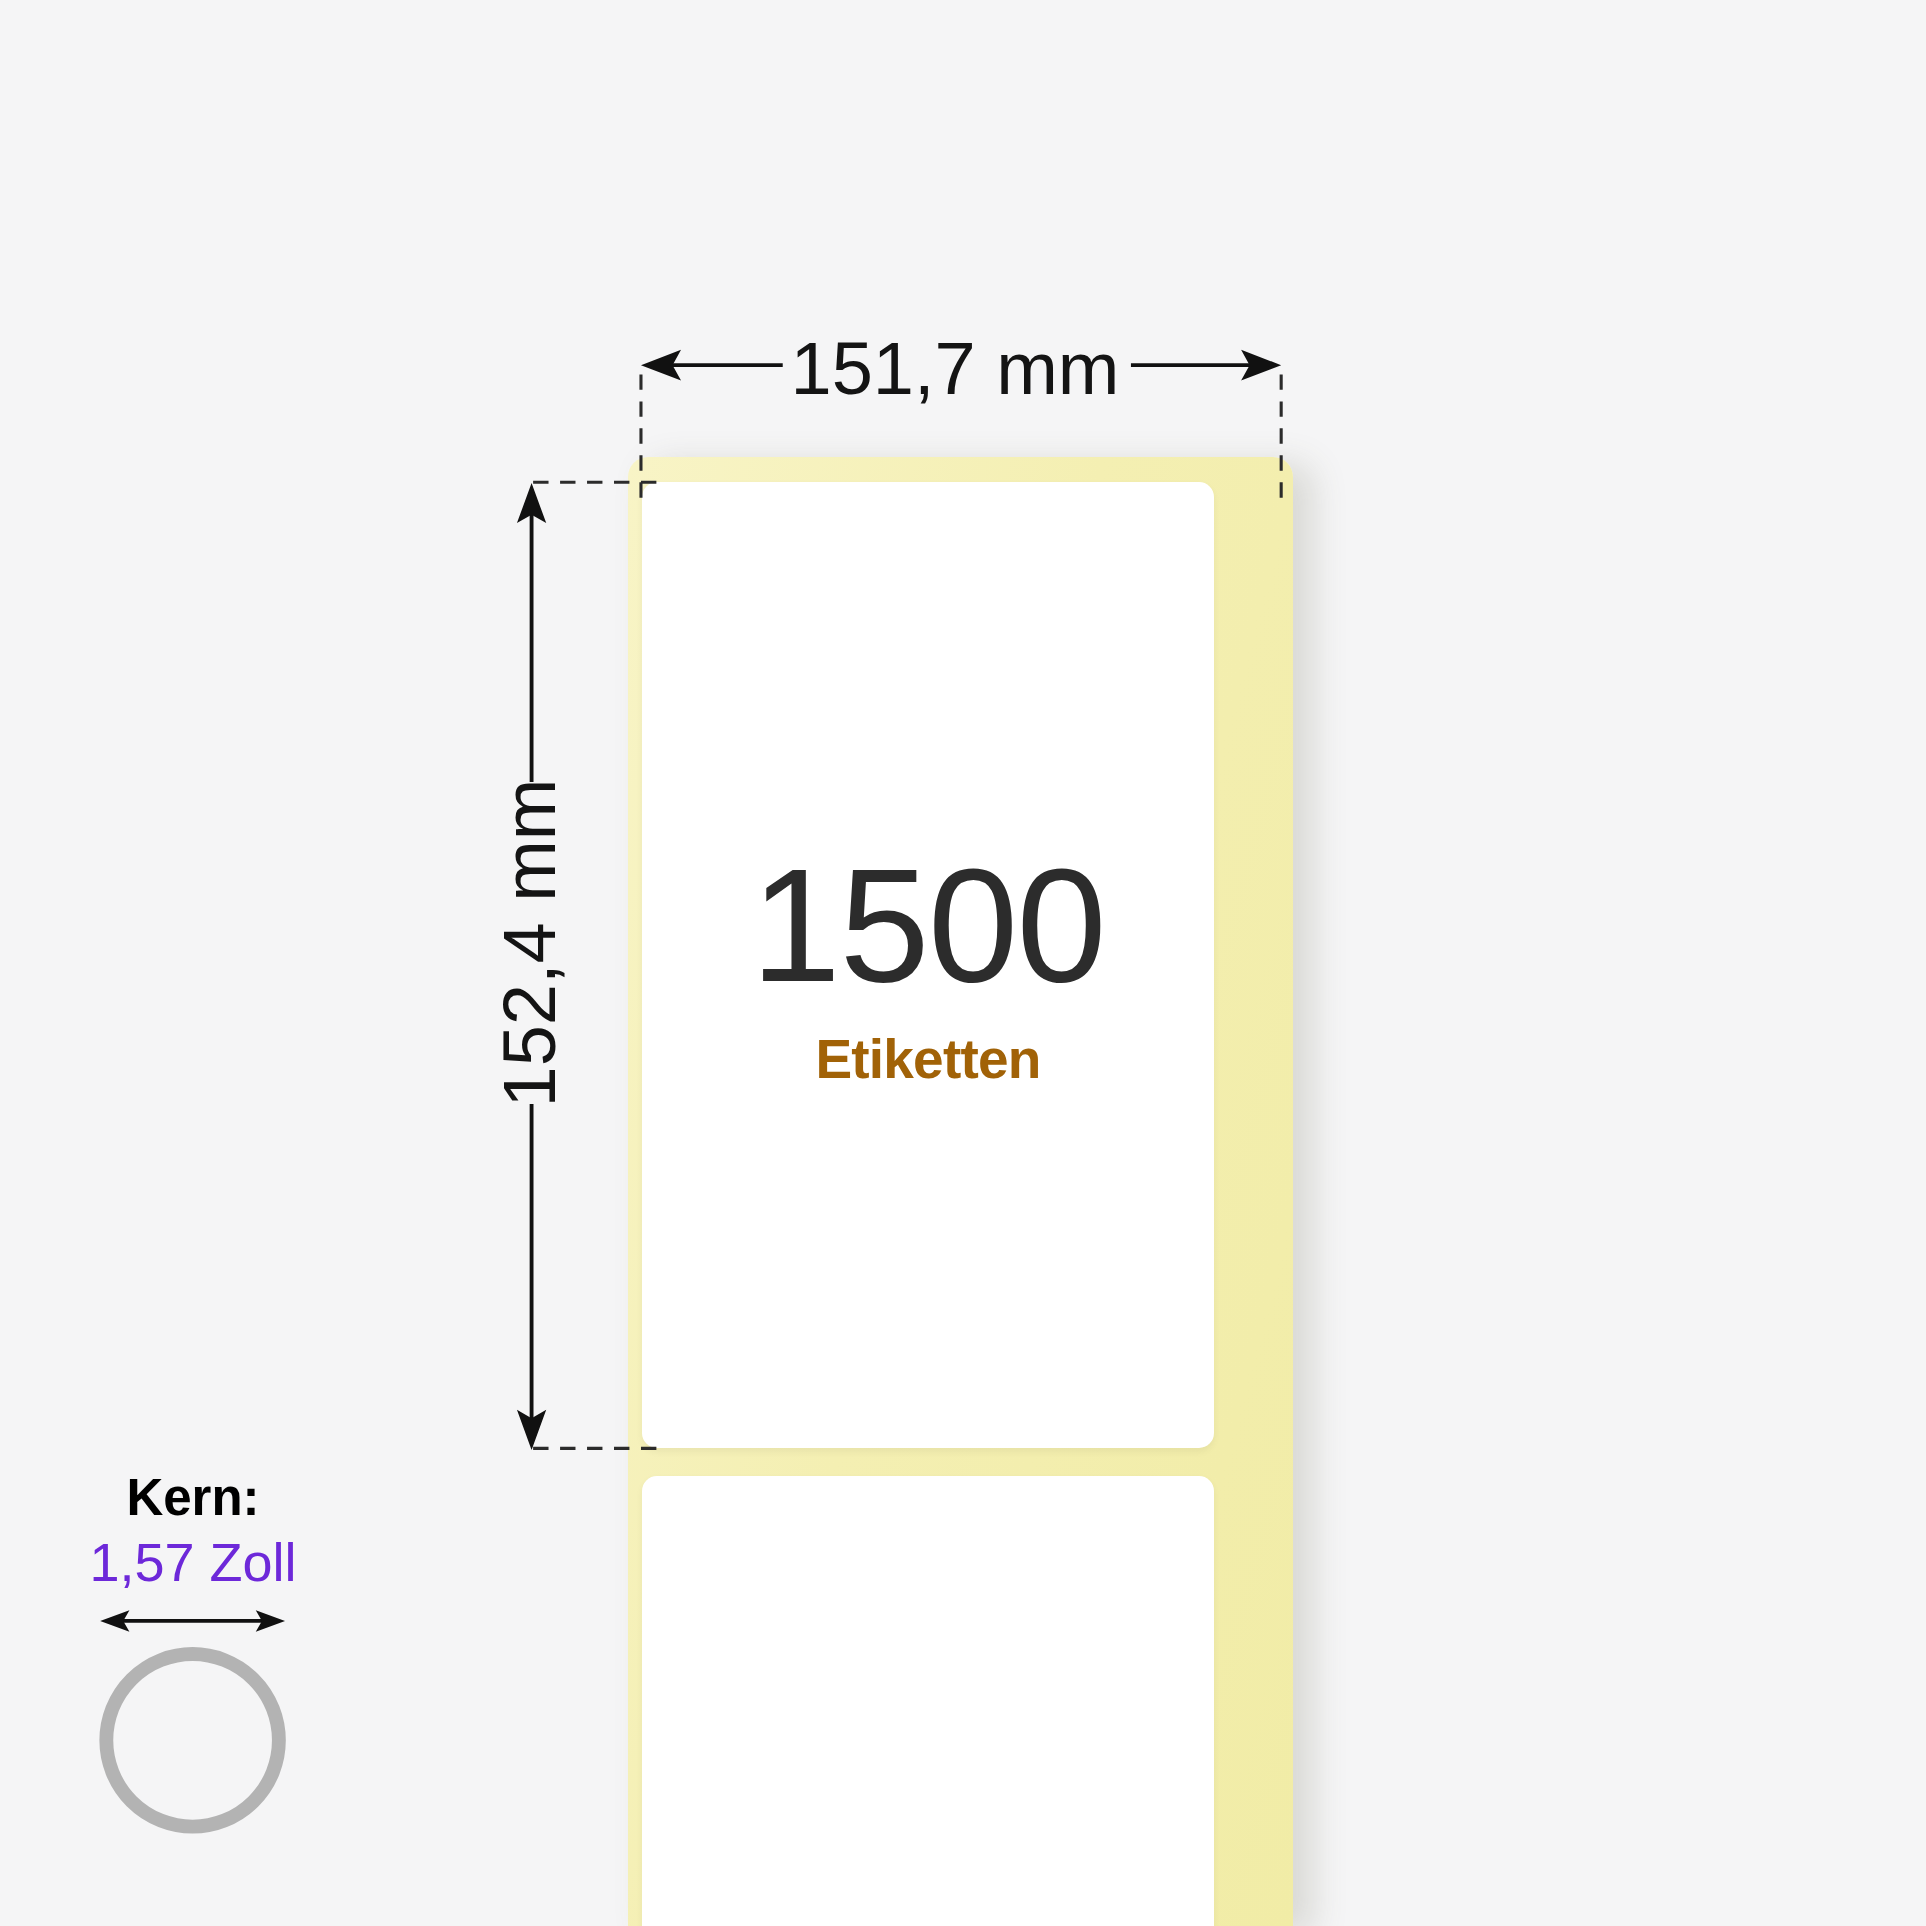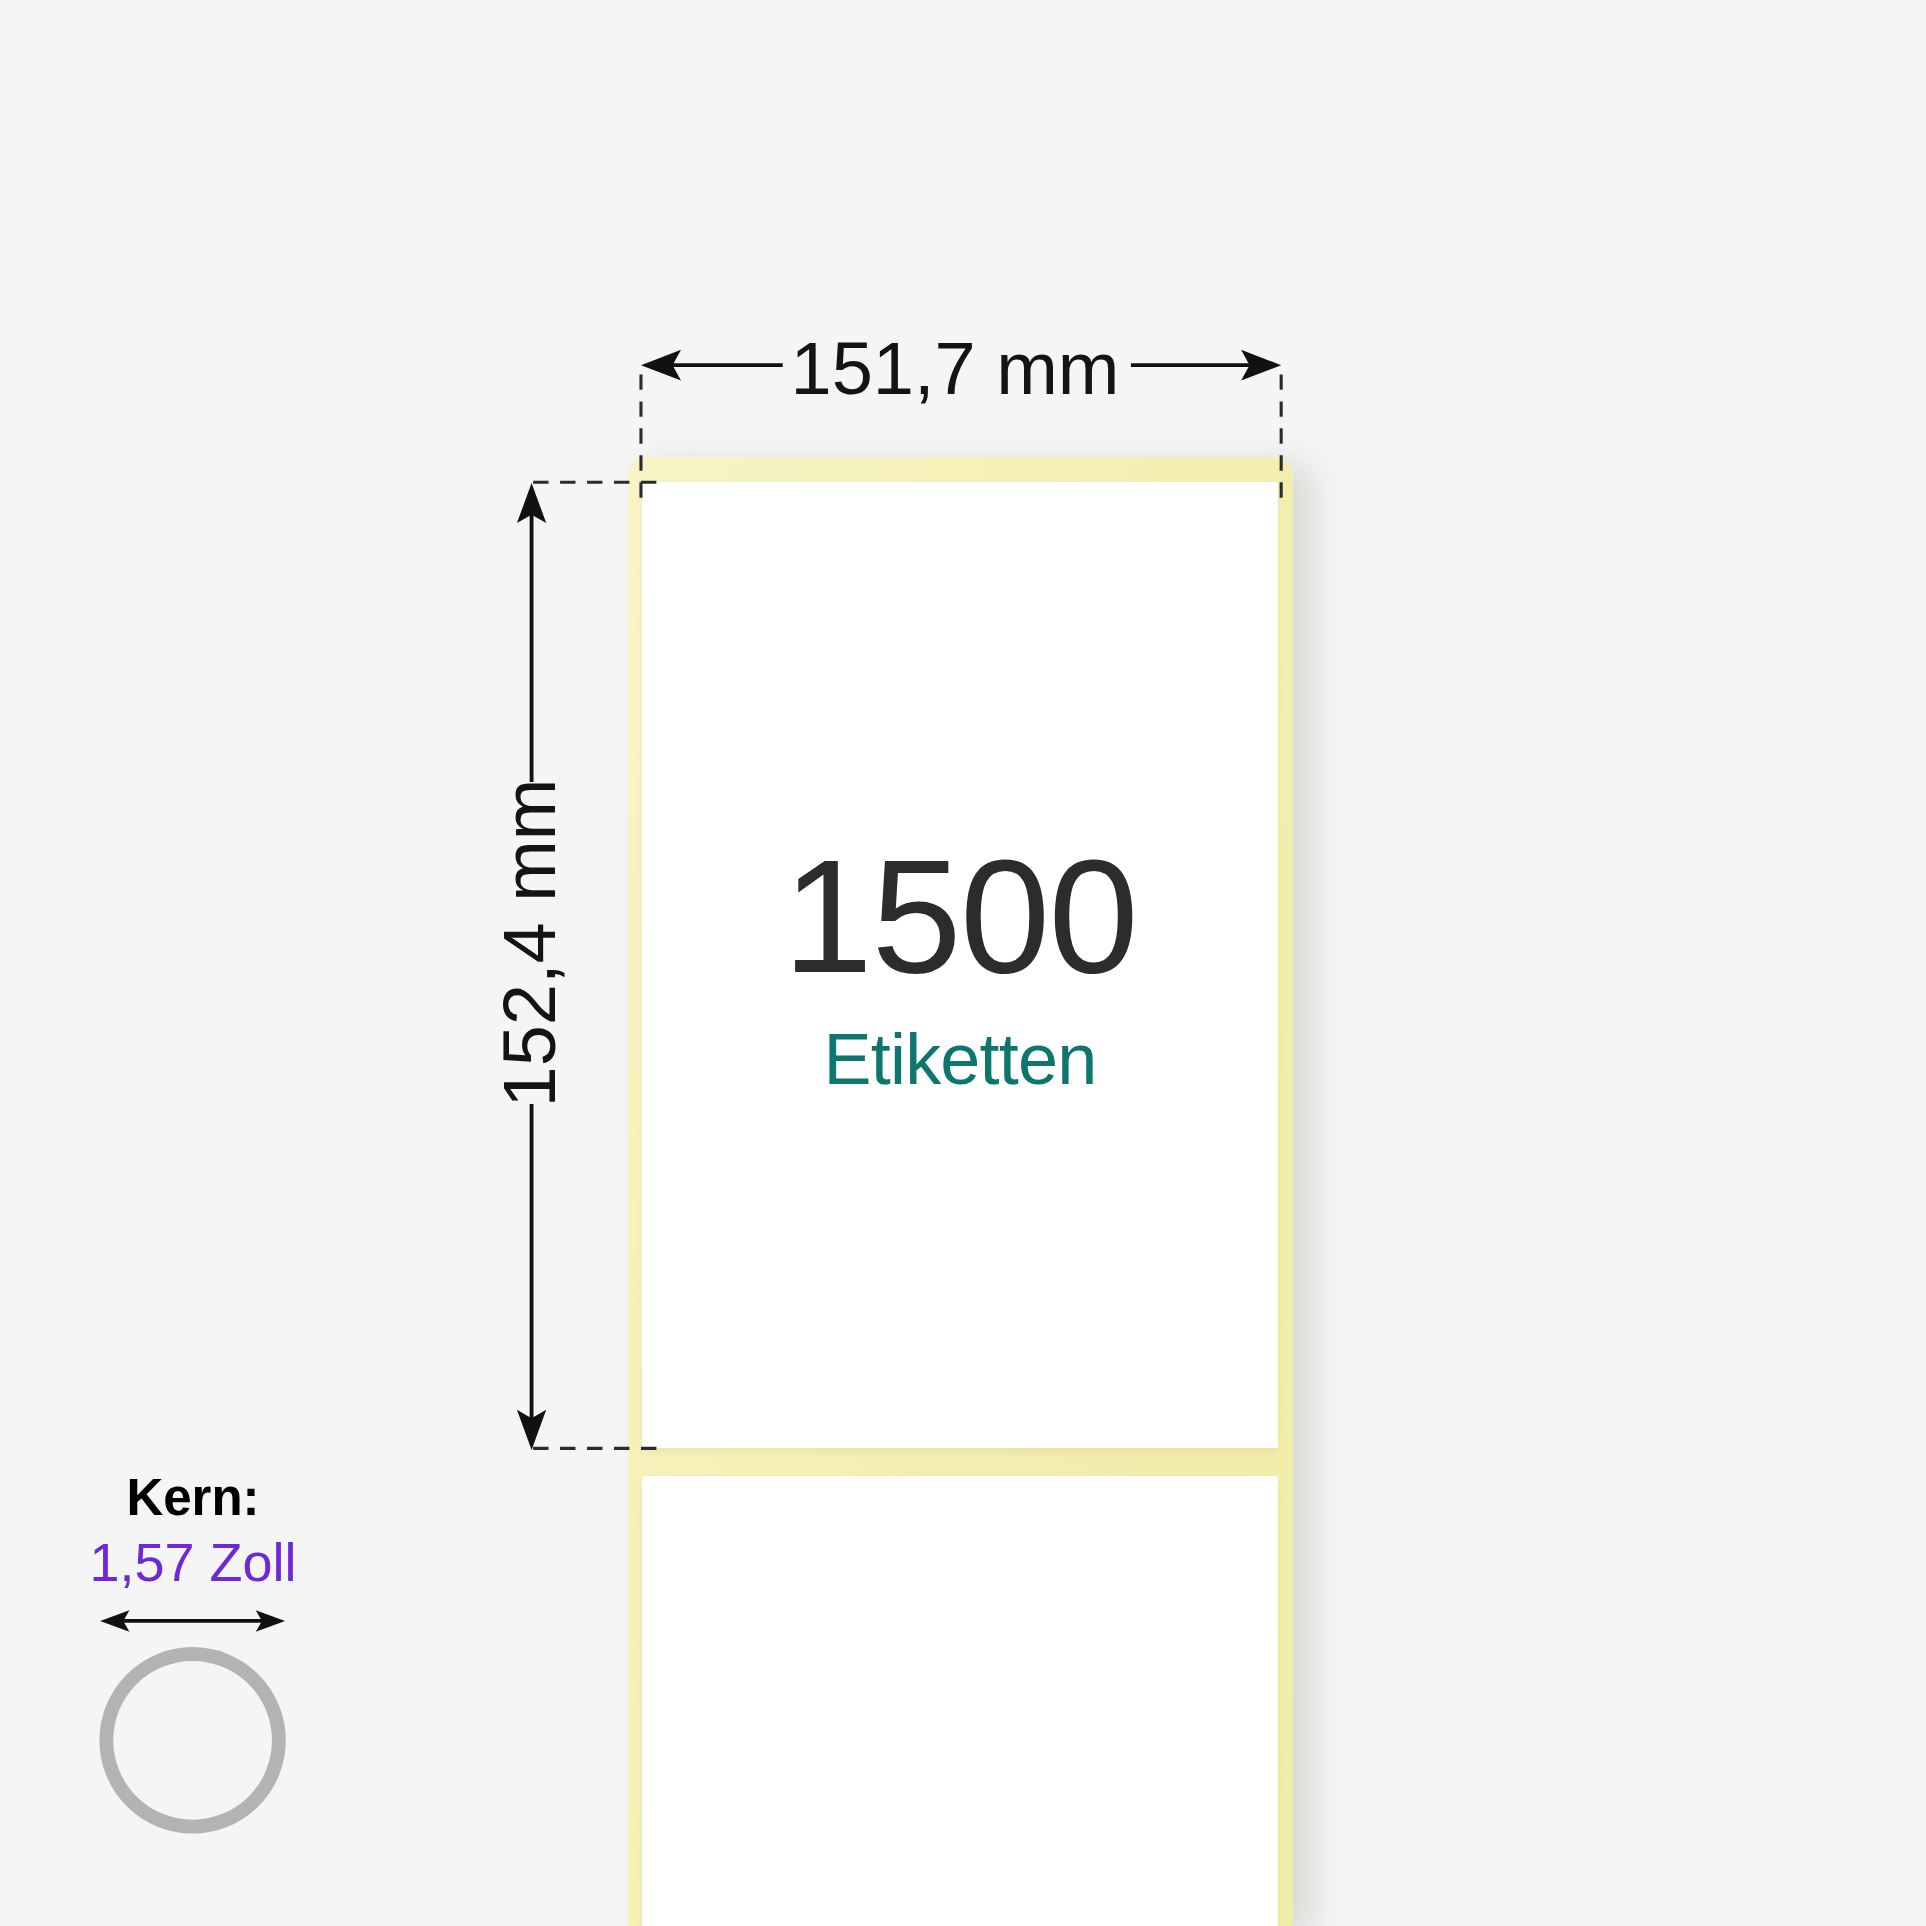--- a/index.html
+++ b/index.html
@@ -25,23 +25,23 @@
     top: 457px;
     width: 665px;
     height: 1469px;
     background: linear-gradient(105deg, #f8f4c6 0%, #f4efb2 45%, #f1eca6 100%);
     border-radius: 20px 20px 0 0;
     box-shadow: 20px 7.7px 34px rgba(90, 90, 60, 0.18);
   }
   .blank-label {
     position: absolute;
     left: 14px;
-    width: 636px;
+    width: 572px;
     background: #ffffff;
-    border-radius: 2px;
+    border-radius: 15px;
     box-shadow: 0 3.1px 7.7px rgba(0, 0, 0, 0.05);
   }
   .label-top {
     top: 25px;
     height: 966px;
     display: flex;
     flex-direction: column;
     align-items: center;
     justify-content: center;
   }
@@ -52,25 +52,25 @@
   .count-text {
     font-size: 162px;
     font-weight: 500;
     letter-spacing: -1.5px;
     line-height: 1;
     color: #2c2c2c;
     white-space: nowrap;
   }
   .unit-text {
     margin-top: 26px;
-    font-size: 72px;
-    font-weight: 400;
+    font-size: 55px;
+    font-weight: 700;
     letter-spacing: -0.8px;
     line-height: 1;
-    color: #0f766e;
+    color: #a16207;
     white-space: nowrap;
   }
   
   .dim-label {
     position: absolute;
     font-size: 74px;
     color: #141414;
     line-height: 1;
     white-space: nowrap;
     transform: translate(-50%, -50%);

